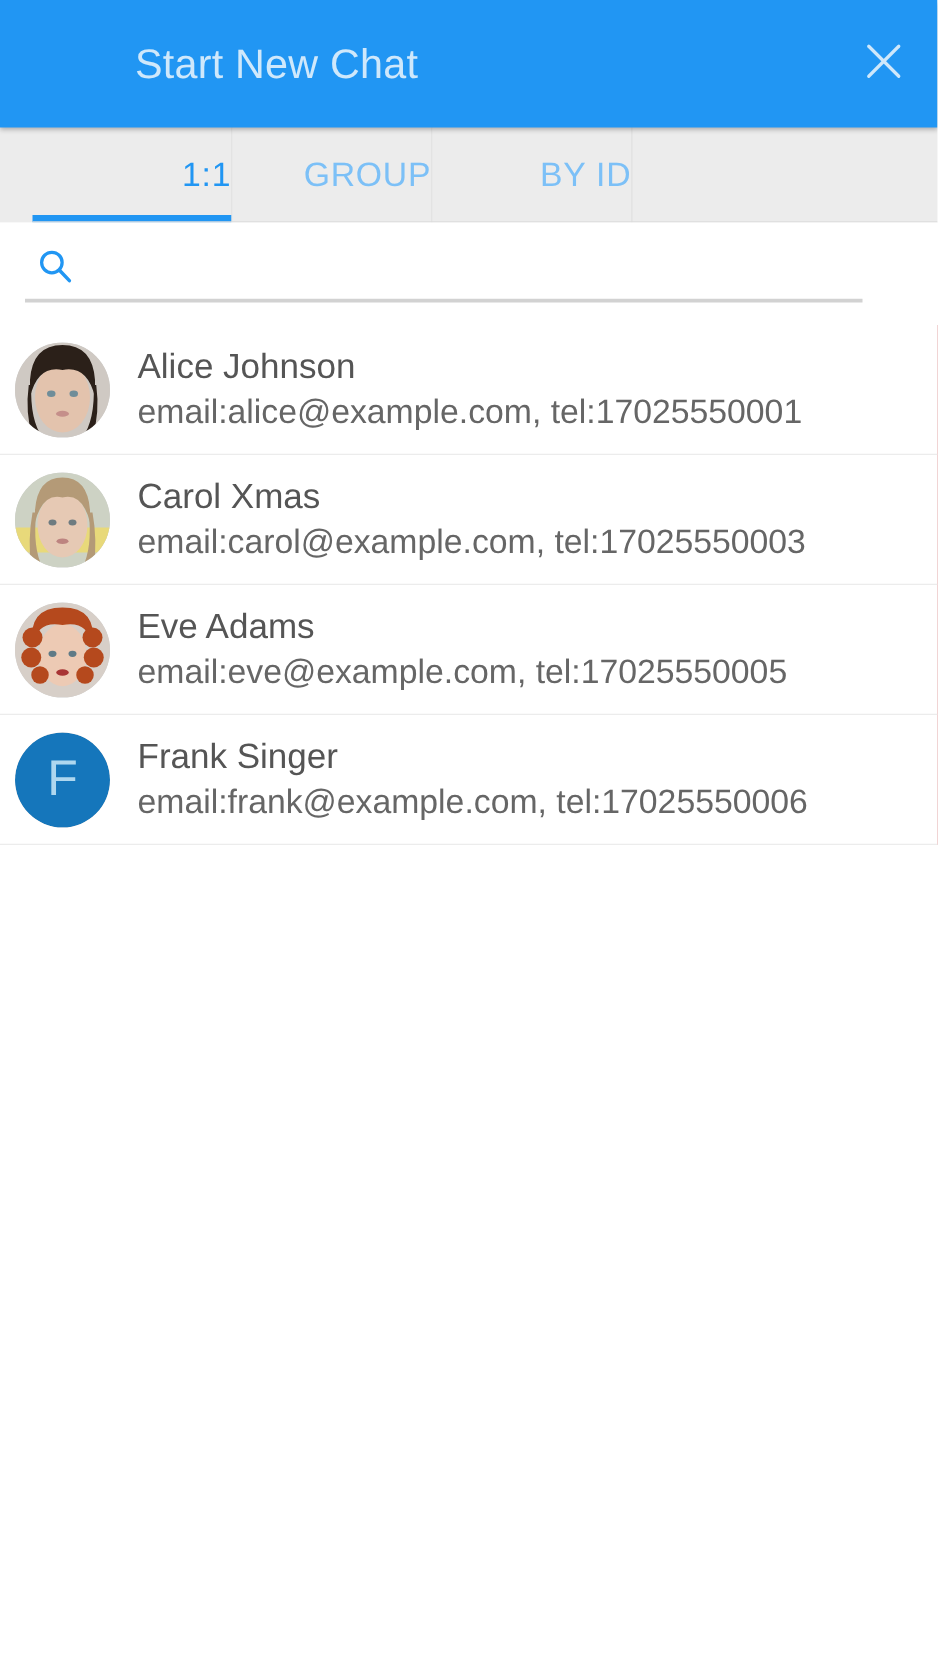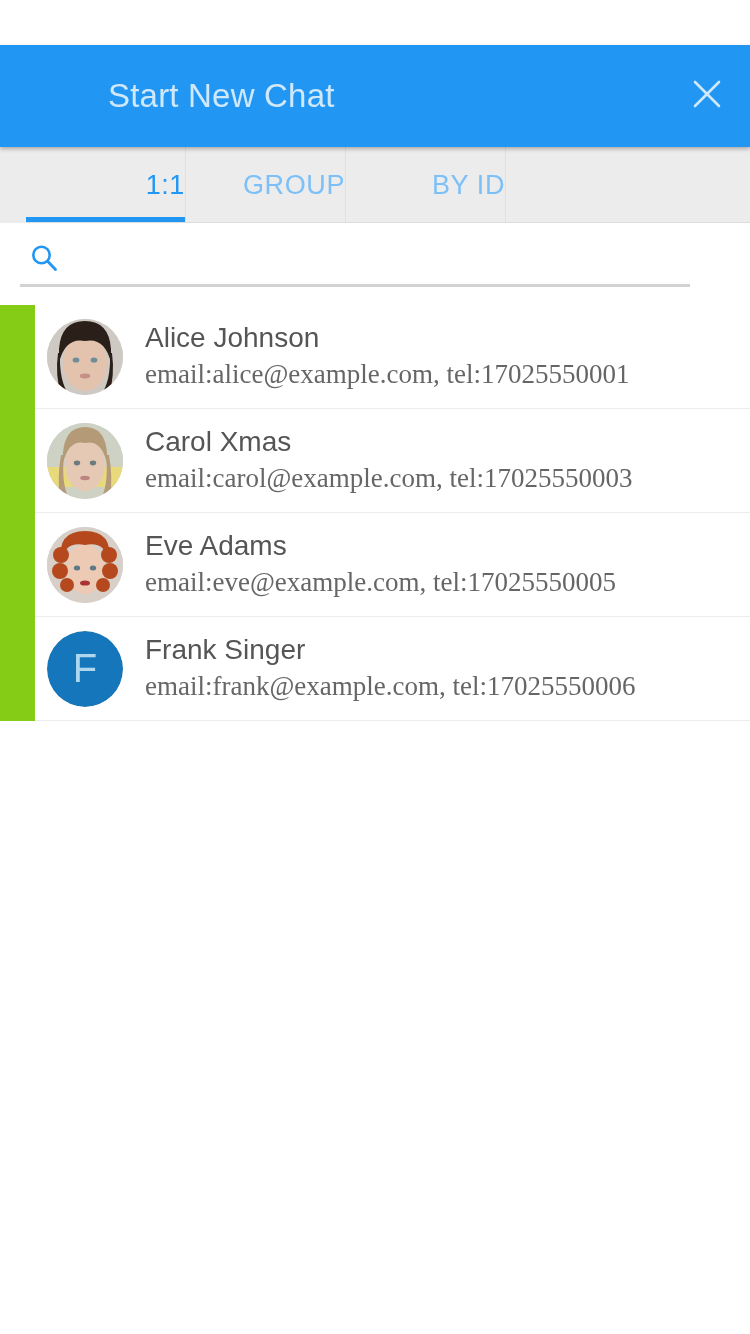--- a/index.html
+++ b/index.html
@@ -14,21 +14,20 @@
     overflow: hidden;
   }
 
   
   .app-header {
     position: relative;
     height: 102px;
     background: #2196f3;
     box-shadow: 0 2px 4px rgba(0,0,0,0.28);
     z-index: 5;
-    margin-top: 45px;
   }
   .app-title {
     position: absolute;
     left: 108px;
     top: 0;
     height: 102px;
     line-height: 102px;
     font-size: 33px;
     color: #cfe8fb;
     letter-spacing: 0.2px;
@@ -140,22 +139,21 @@
     position: absolute;
     left: 20px;
     width: 670px;
     top: 61px;
     height: 3px;
     background: #d2d2d2;
   }
 
   
   .contact-list {
-    background: #84cc16;
-    padding-left: 35px;
+    background: #b91c1c;
   }
   .contact-row {
     position: relative;
     height: 104px;
     display: flex;
     align-items: center;
     background: #ffffff;
     border-bottom: 1px solid #ececec;
     box-sizing: border-box;
     cursor: pointer;
@@ -194,21 +192,20 @@
     font-size: 28px;
     color: #555555;
     line-height: 1.32;
     white-space: nowrap;
   }
   .contact-detail {
     font-size: 27px;
     color: #666666;
     line-height: 1.32;
     white-space: nowrap;
-    font-family: Liberation Serif, serif;
   }
 </style>
 </head>
 <body>
 
 <div class="app-header">
   <div class="app-title">Start New Chat</div>
   <div class="close-btn">
     <span>
       <svg width="34" height="34" viewBox="0 0 34 34" aria-hidden="true">

